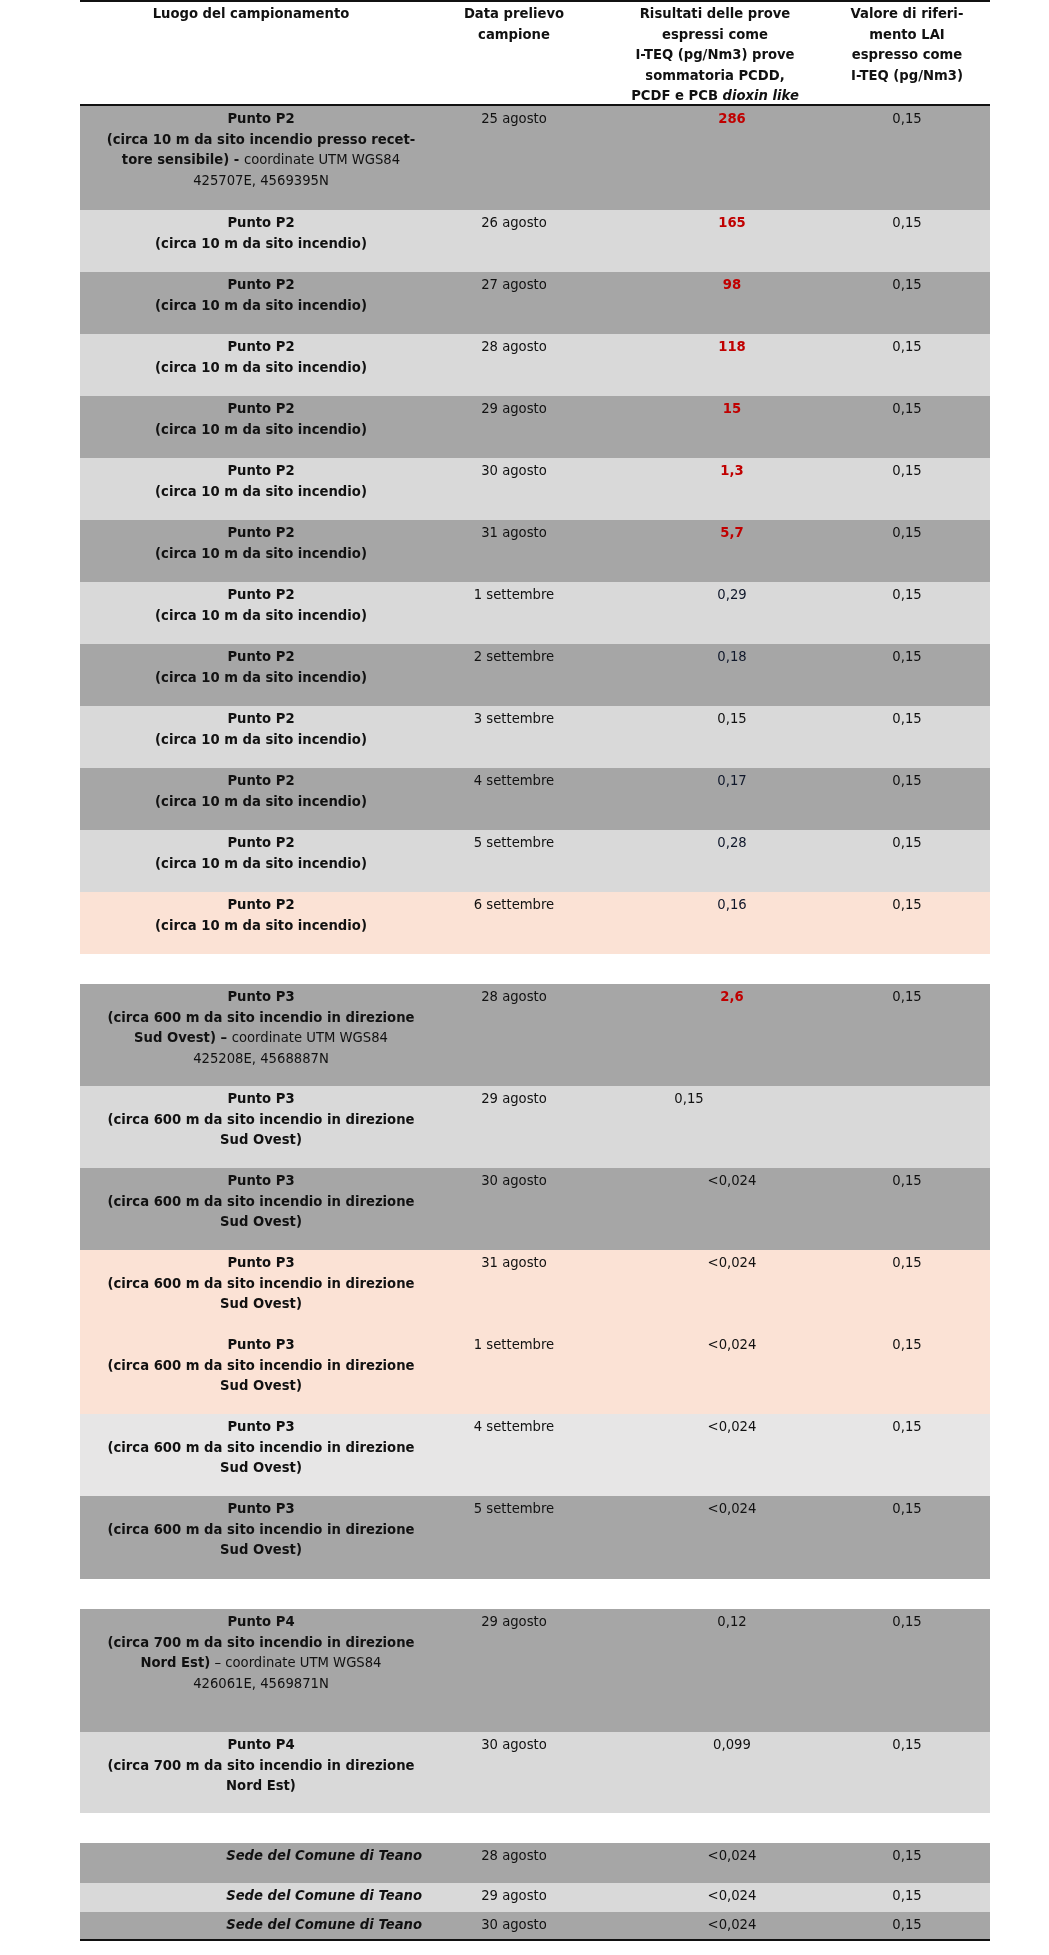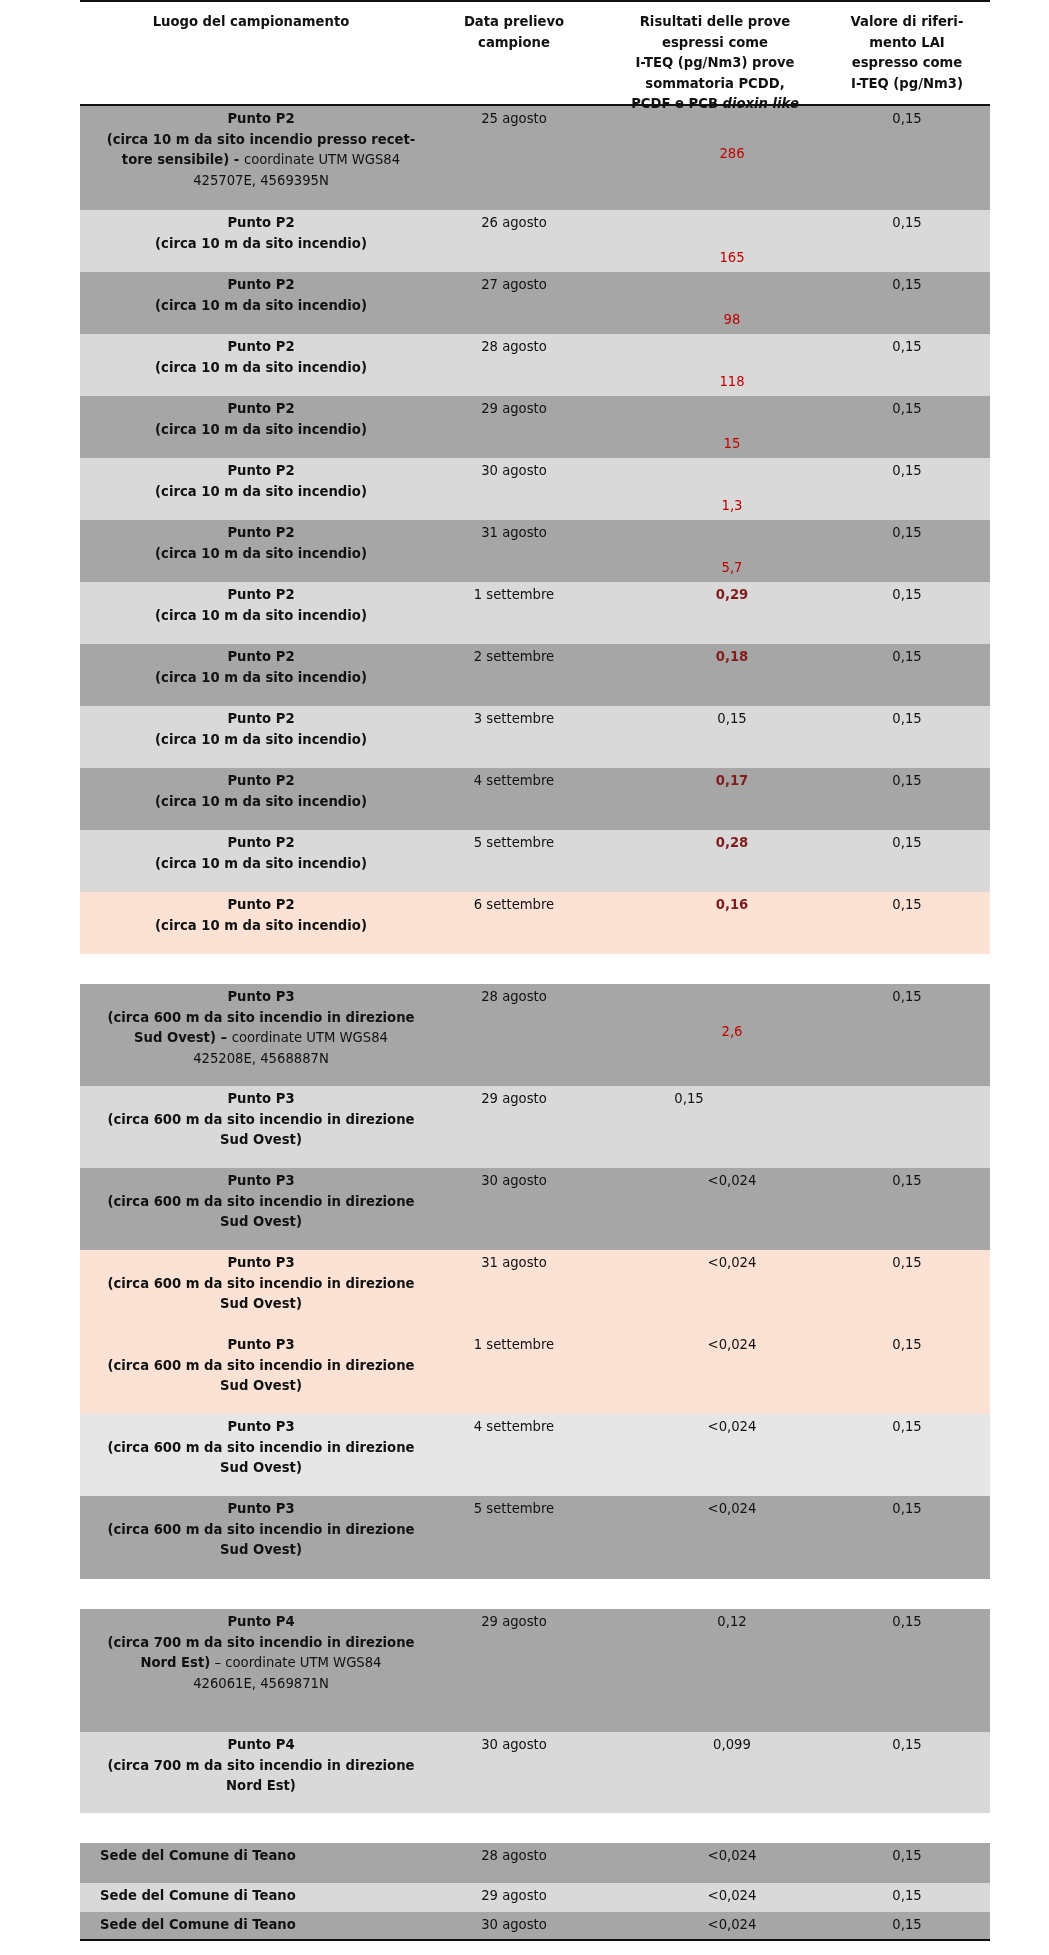--- a/index.html
+++ b/index.html
@@ -1,38 +1,38 @@
 <!DOCTYPE html>
 <html><head>
 <meta charset="utf-8">
 <style>
   html, body { margin: 0; padding: 0; background: #ffffff; }
   body { width: 1049px; height: 1955px; position: relative; overflow: hidden;
          font-family: "DejaVu Sans", "Liberation Sans", sans-serif; color: #111; }
   .tbl { position: absolute; left: 80px; top: 0; width: 910px; }
   .hdr { display: flex; height: 102px; border-top: 2px solid #111; border-bottom: 2px solid #111; background: #fff; }
-  .hdr .c { font-weight: bold; font-size: 13.2px; line-height: 20.5px; text-align: center; padding-top: 10px; }
+  .hdr .c { font-weight: bold; font-size: 13.2px; line-height: 20.5px; text-align: center; padding-top: 2px; }
   .c1 { width: 342px; box-sizing: border-box; }
   .c2 { width: 184px; box-sizing: border-box; }
   .c3 { width: 218px; box-sizing: border-box; }
   .c4 { width: 166px; box-sizing: border-box; }
   .row { display: flex; box-sizing: border-box; }
   .row .c { font-size: 13.2px; line-height: 20.5px; padding-top: 3px; text-align: center; }
   .row .c1 { font-weight: bold; padding-left: 20px; }
   .row .c1 .plain { font-weight: normal; }
   .row .c3 { padding-left: 34px; }
-  .red-dark { color: #c00000; font-weight: normal; margin-top: 35px; }
-  .red-bright { color: #7f1d1d; font-weight: bold; }
+  .red-dark { color: #c00000; font-weight: bold; }
+  .red-bright { color: #0f172a; font-weight: normal; }
   .bg-dark { background: #a6a6a6; }
   .bg-light { background: #d9d9d9; }
   .bg-lighter { background: #e7e6e6; }
   .bg-peach { background: #fbe2d5; }
   .gap { height: 30px; background: #fff; }
   .bottom-border { border-bottom: 2px solid #111; }
-  .teano .c1 { text-align: left; }
+  .teano .c1 { text-align: right; font-style: italic; }
 </style>
 </head>
 <body>
 
 <div class="tbl">
   <div class="hdr">
     <div class="c c1">
       <div>Luogo del campionamento</div>
     </div>
     <div class="c c2">

